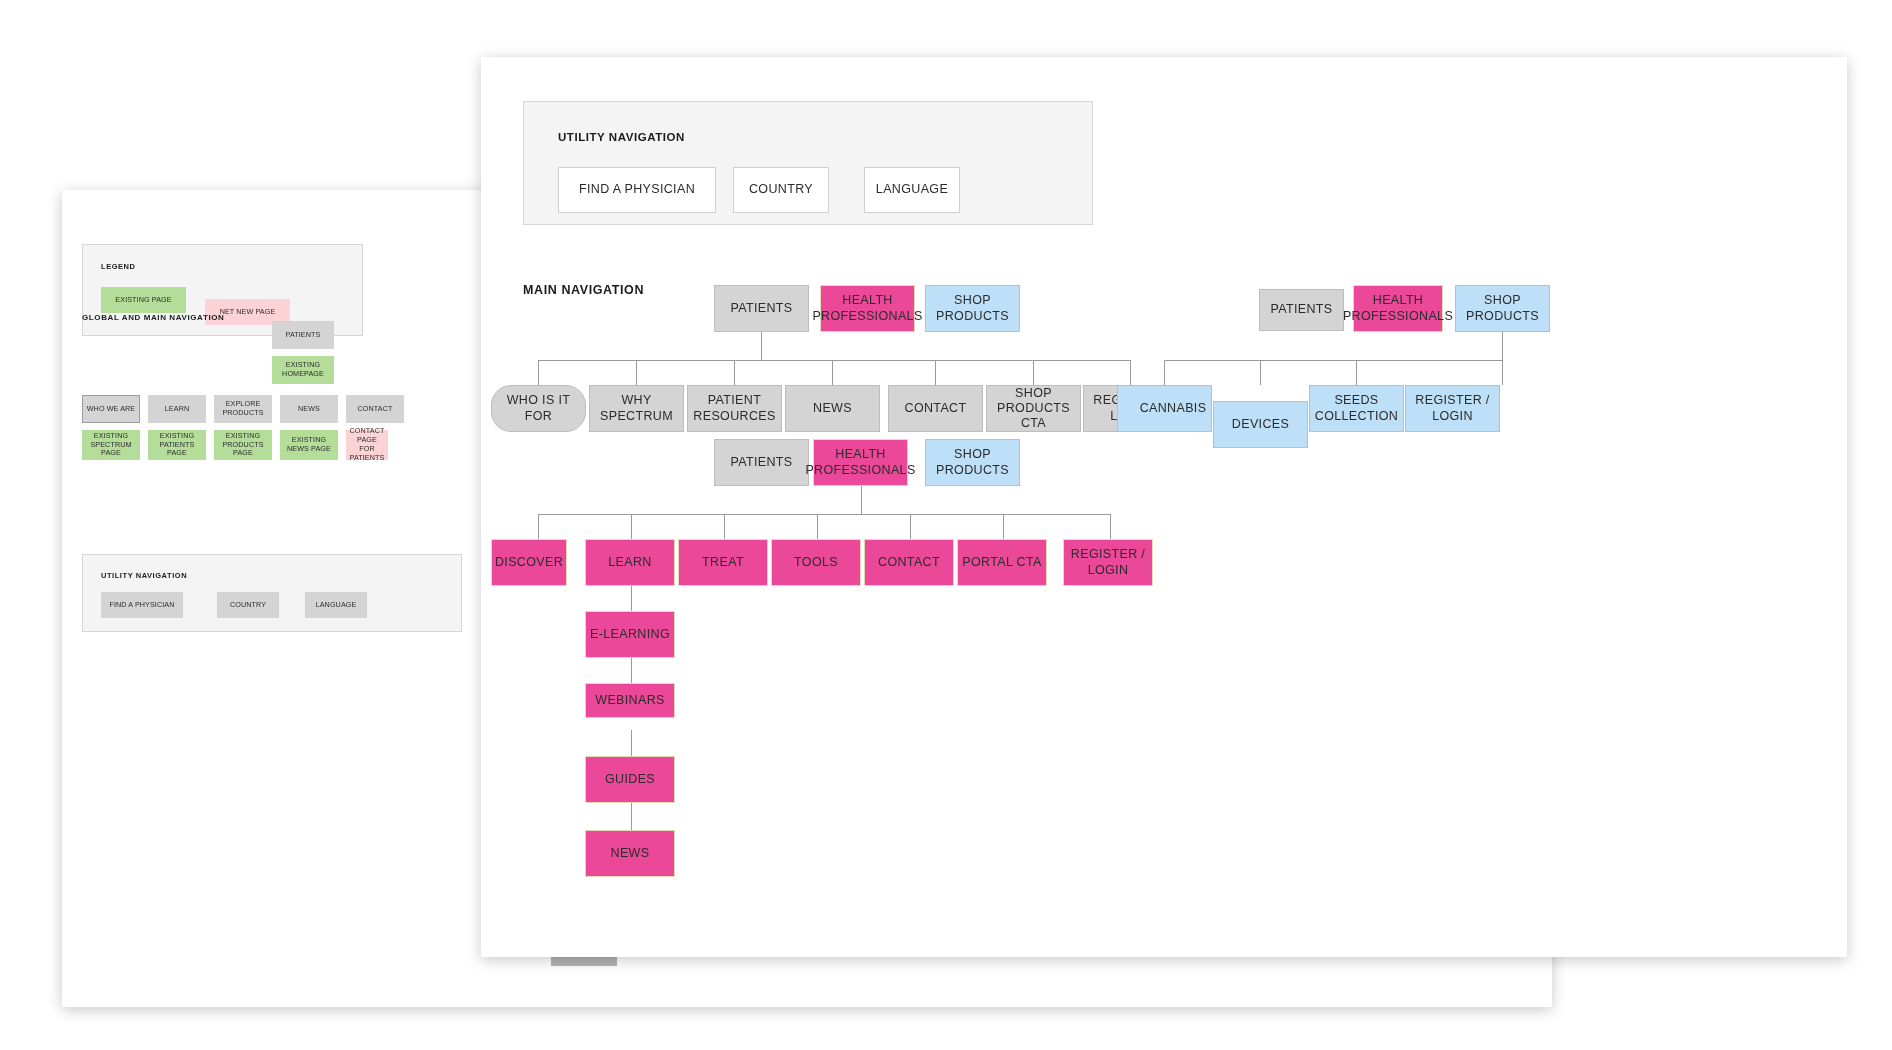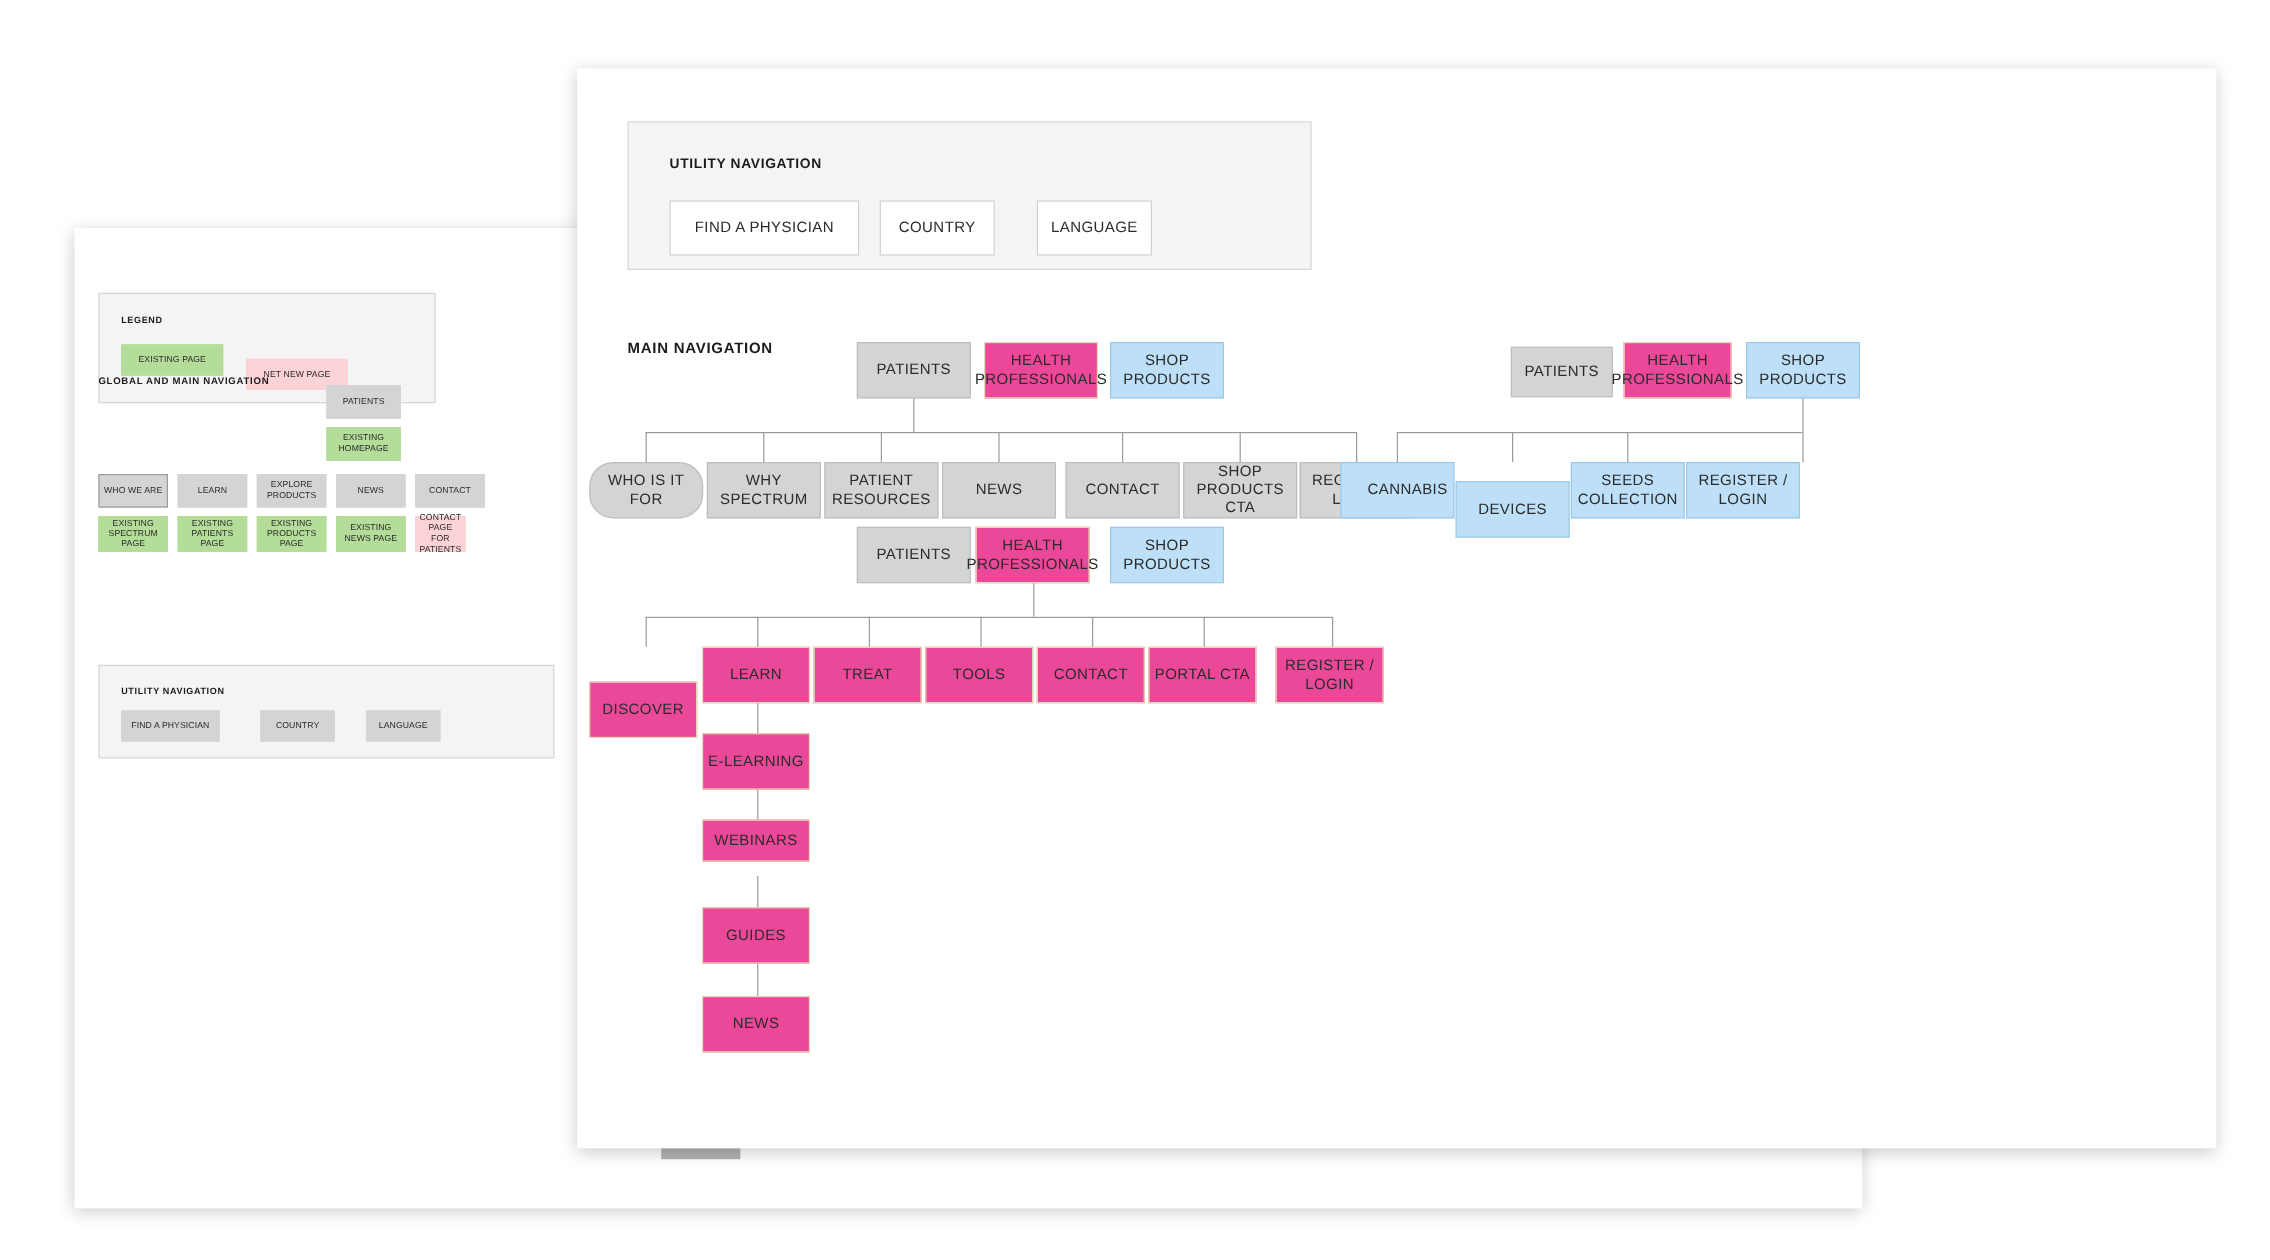--- a/index.html
+++ b/index.html
@@ -214,21 +214,21 @@
   <div class="ln v" style="left:380px; top:429px; height:28px;"></div>
   <div class="ln h" style="left:57px; top:457px; width:572px;"></div>
   <div class="ln v" style="left:57px;  top:457px; height:25px;"></div>
   <div class="ln v" style="left:150px; top:457px; height:25px;"></div>
   <div class="ln v" style="left:243px; top:457px; height:25px;"></div>
   <div class="ln v" style="left:336px; top:457px; height:25px;"></div>
   <div class="ln v" style="left:429px; top:457px; height:25px;"></div>
   <div class="ln v" style="left:522px; top:457px; height:25px;"></div>
   <div class="ln v" style="left:629px; top:457px; height:25px;"></div>
 
-  <div class="box cream fs13" style="left:10px; top:482px; width:90px; height:47px;margin-top:29px;">DISCOVER</div>
+  <div class="box cream fs13" style="left:10px; top:482px; width:76px; height:47px;">DISCOVER</div>
   <div class="box cream fs13" style="left:104px; top:482px; width:90px; height:47px;">LEARN</div>
   <div class="box cream fs13" style="left:197px; top:482px; width:90px; height:47px;">TREAT</div>
   <div class="box cream fs13" style="left:290px; top:482px; width:90px; height:47px;">TOOLS</div>
   <div class="box cream fs13" style="left:383px; top:482px; width:90px; height:47px;">CONTACT</div>
   <div class="box cream fs13" style="left:476px; top:482px; width:90px; height:47px;">PORTAL CTA</div>
   <div class="box cream fs13" style="left:582px; top:482px; width:90px; height:47px;">REGISTER /
 LOGIN</div>
 
   <div class="ln v" style="left:150px; top:529px; height:25px;"></div>
   <div class="box cream fs13" style="left:104px; top:554px; width:90px; height:47px;">E-LEARNING</div>

